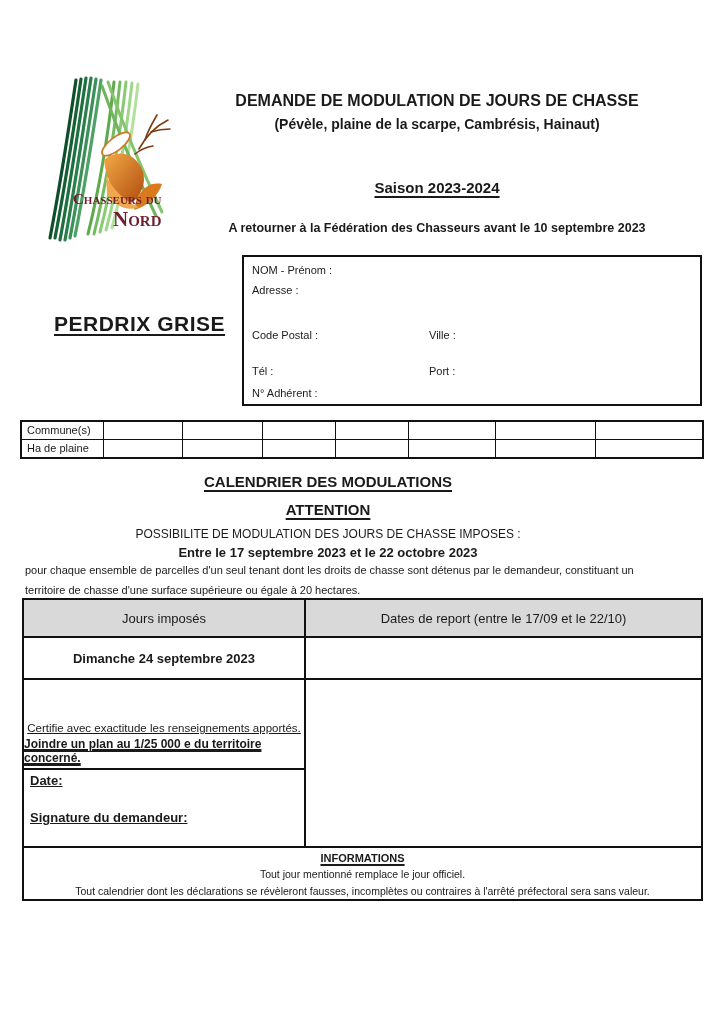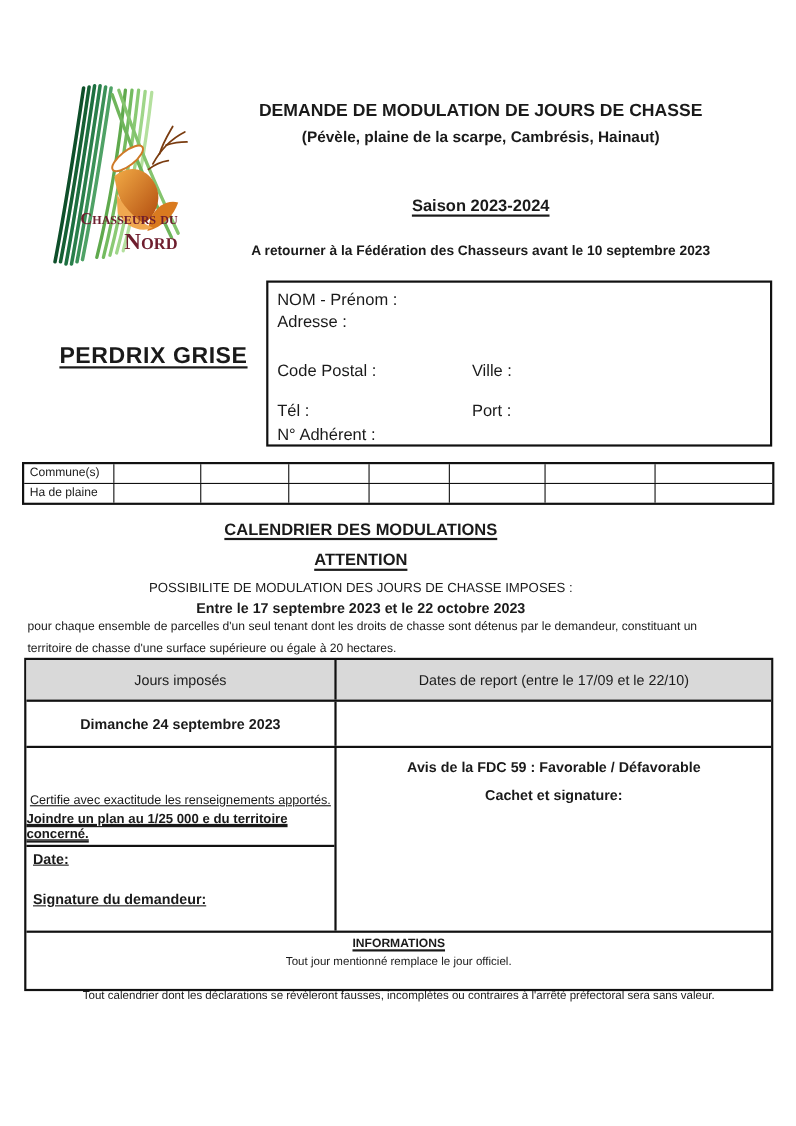--- a/index.html
+++ b/index.html
@@ -17,21 +17,21 @@
   .head-col{left:172px;top:0;width:530px;text-align:center;}
   .title{position:absolute;top:92px;left:0;right:0;font-size:16px;font-weight:bold;}
   .subtitle{position:absolute;top:116px;left:0;right:0;font-size:14px;font-weight:bold;}
   .season{position:absolute;top:179px;left:0;right:0;font-size:15px;font-weight:bold;}
   .return-note{position:absolute;top:221px;left:0;right:0;font-size:12.5px;font-weight:bold;}
 
   .species{left:54px;top:312px;font-size:21px;font-weight:bold;letter-spacing:.5px;}
 
   
   .infobox{left:242px;top:255px;width:456px;height:147px;border:2px solid #111;}
-  .infobox .lbl{position:absolute;font-size:15px;white-space:nowrap;}
+  .infobox .lbl{position:absolute;font-size:11px;white-space:nowrap;}
 
   
   .ctable{left:20px;top:420px;width:680px;border:2px solid #111;}
   .crow{display:flex;height:17px;gap:10px;}
   .crow + .crow{border-top:1.5px solid #111;}
   .ccell{border-right:1.5px solid #111;height:100%;box-sizing:border-box;}
   .ccell.last{border-right:none;flex:1;}
   .clabel{width:76px;font-size:11px;line-height:17px;padding-left:5px;box-sizing:content-box;}
   .c1{width:69px;}.c2{width:70px;}.c3{width:63px;}.c4{width:63px;}.c5{width:77px;}.c6{width:90px;}
 
@@ -64,21 +64,21 @@
   .certify-line1{font-size:11.5px;}
   .certify-line2{font-size:12px;font-weight:bold;margin-top:3px;}
   .datesig{flex:1;padding:3px 6px;}
   .datesig .date{font-size:13px;font-weight:bold;}
   .datesig .sig{font-size:13px;font-weight:bold;margin-top:22px;}
   .avis{flex:1;text-align:center;padding-top:5px;}
   .avis div{font-size:13px;font-weight:bold;line-height:25px;}
   .minfo{display:block;border-top:2px solid #111;height:53px;text-align:center;padding-top:4px;box-sizing:border-box;}
   .info-title{font-size:11px;font-weight:bold;}
   .info-l1{font-size:10.5px;margin-top:4px;}
-  .info-l2{font-size:10.5px;margin-top:19px;}
+  .info-l2{font-size:10.5px;margin-top:5px;}
 
   .logo{left:36px;top:74px;width:152px;height:172px;}
   .logo text{font-family:"Liberation Serif","DejaVu Serif",serif;font-variant:small-caps;font-weight:bold;fill:#6e1e2e;}
 </style>
 </head>
 <body>
 
 <svg class="abs logo" viewBox="0 0 152 172">
   <defs>
     <linearGradient id="og" x1="0" y1="0" x2="1" y2="1">
@@ -181,23 +181,19 @@
     <div class="mleft">
       <div class="certify">
         <div class="certify-line1">Certifie avec exactitude les renseignements apportés.</div>
         <div class="certify-line2"><span class="u1">Joindre un plan au 1/25 000 e du territoire concerné.</span></div>
       </div>
       <div class="datesig">
         <div class="date">Date:</div>
         <div class="sig">Signature du demandeur:</div>
       </div>
     </div>
-    <div class="avis">
-      <div>Avis de la FDC 59 : Favorable / Défavorable</div>
-      <div>Cachet et signature:</div>
-    </div>
   </div>
   <div class="minfo">
     <div class="info-title"><span class="u1">INFORMATIONS</span></div>
     <div class="info-l1">Tout jour mentionné remplace le jour officiel.</div>
     <div class="info-l2">Tout calendrier dont les déclarations se révèleront fausses, incomplètes ou contraires à l'arrêté préfectoral sera sans valeur.</div>
   </div>
 </div>
 
 </body></html>

